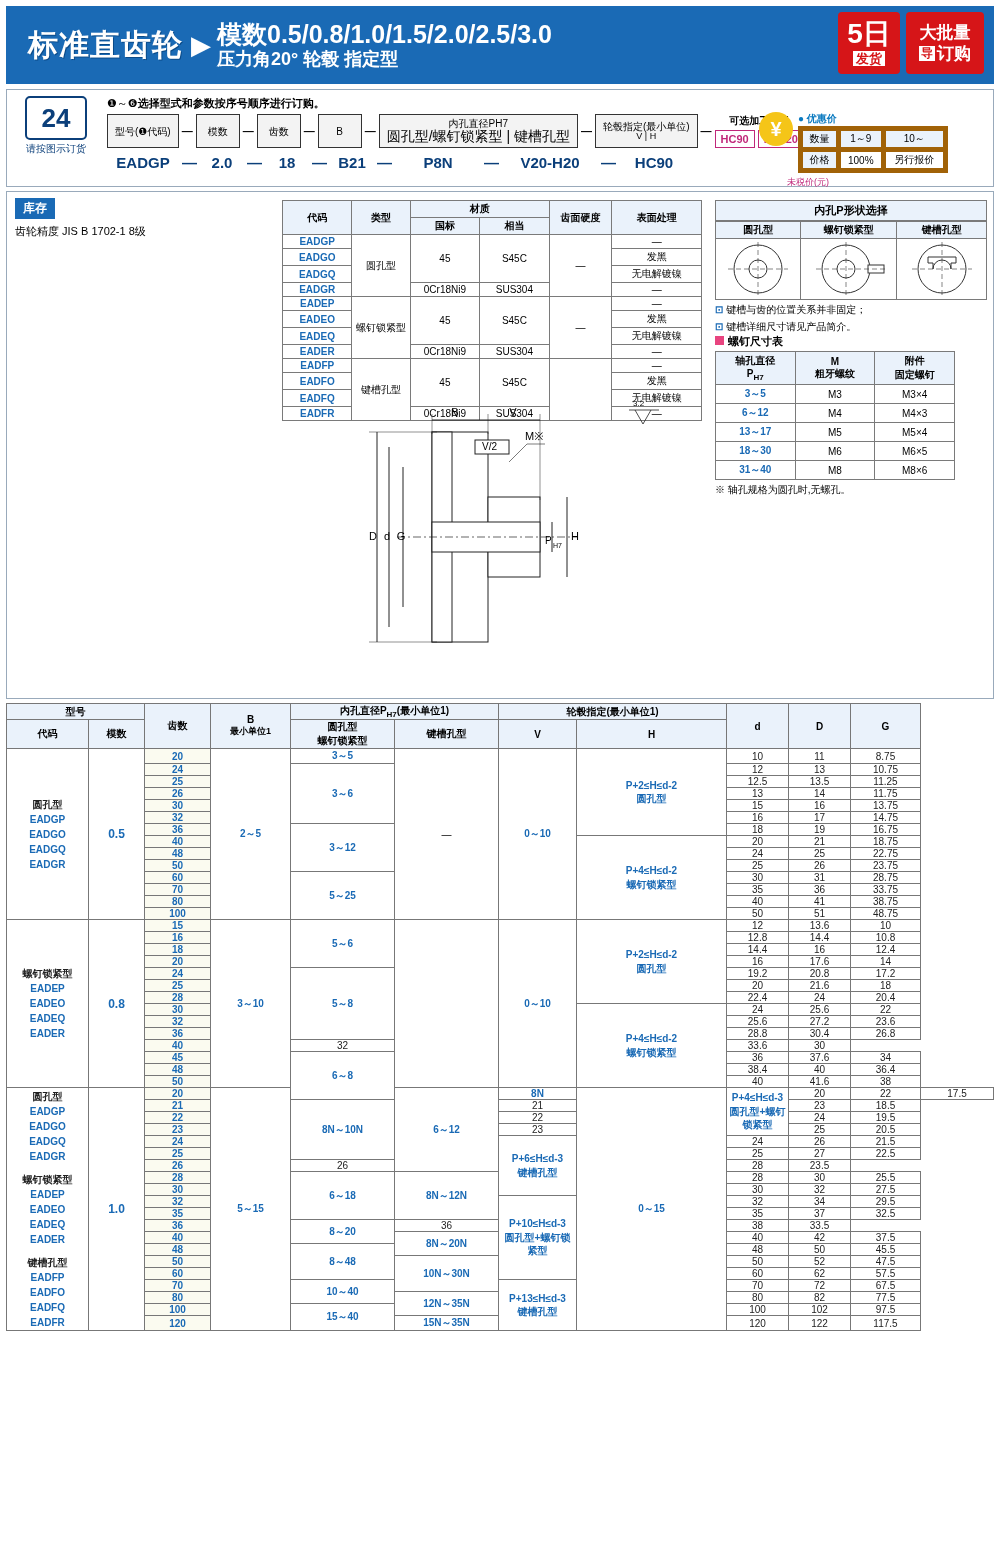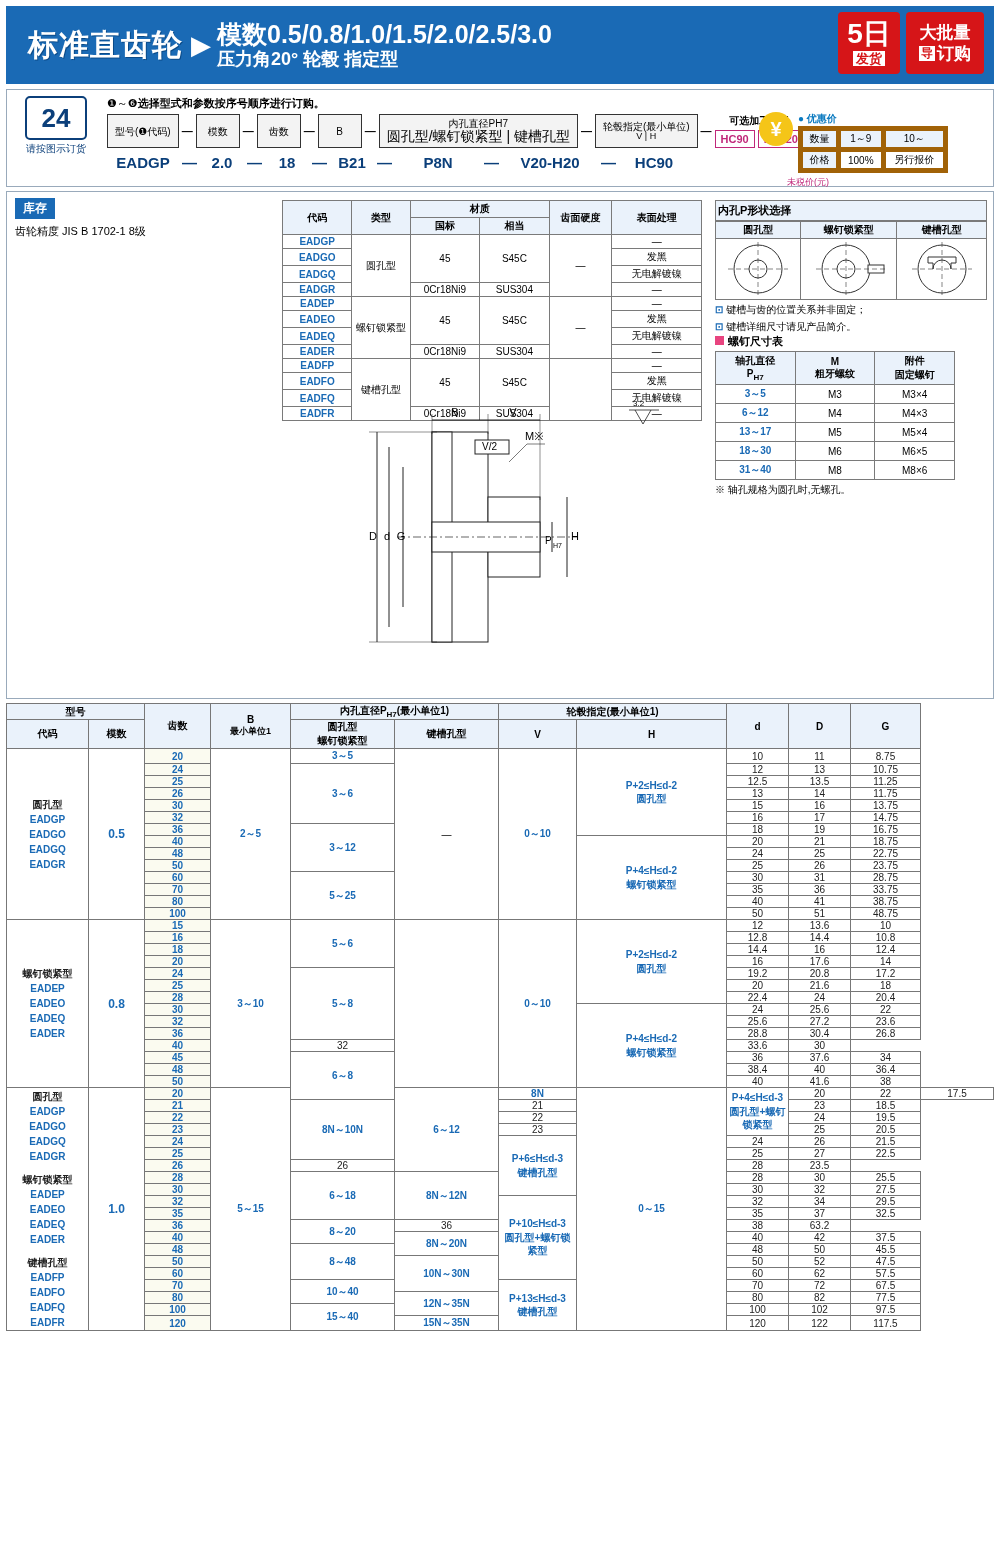--- a/index.html
+++ b/index.html
@@ -110,21 +110,21 @@
 
   
   .mat-wrap { position:absolute; left: 275px; top: 8px; width: 420px; }
   table.mat { border-collapse: collapse; width: 420px; font-size: 10px; }
   table.mat th, table.mat td { border: 1px solid #7a7a7a; text-align:center; padding: 1px 2px; }
   table.mat th { background: #eaf2fb; font-weight: bold; }
   .code-cell { color:#1a6ab5; font-weight:bold; background:#fff; }
 
   
   .pshape { position:absolute; right: 6px; top: 8px; width: 272px; }
-  .pshape-title { background:#eaf2fb; border:1px solid #7a7a7a; font-size:11px; font-weight:bold; padding:2px;}
+  .pshape-title { background:#eaf2fb; border:1px solid #7a7a7a; text-align:center; font-size:11px; font-weight:bold; padding:2px;}
   table.ps { border-collapse: collapse; width: 272px; font-size: 10px; }
   table.ps th, table.ps td { border: 1px solid #7a7a7a; text-align:center; padding: 1px; }
   table.ps th { background:#eaf2fb; font-weight: bold; }
   .bore-svg { display:block; margin: 0 auto; }
   .note-line { font-size: 10px; margin-top: 3px; }
   .note-sq { color:#1a6ab5; font-weight:bold; }
   .screw-head { background:#e8447f; width:9px; height:9px; display:inline-block; margin-right:4px;}
   .screw-title { font-size:11px; font-weight:bold; }
   table.screw { border-collapse: collapse; width: 240px; font-size: 10px; margin-top:2px; }
   table.screw th, table.screw td { border:1px solid #7a7a7a; text-align:center; padding:2px; }
@@ -854,21 +854,21 @@
       <td class="tooth">35</td>
       <td class="num">35</td>
       <td class="num">37</td>
       <td class="num">32.5</td>
     </tr>
     <tr>
       <td class="tooth">36</td>
       <td class="bore" rowspan="2">8～20</td>
       <td class="num">36</td>
       <td class="num">38</td>
-      <td class="num">63.2</td>
+      <td class="num">33.5</td>
     </tr>
     <tr>
       <td class="tooth">40</td>
       <td class="bore" rowspan="2">8N～20N</td>
       <td class="num">40</td>
       <td class="num">42</td>
       <td class="num">37.5</td>
     </tr>
     <tr>
       <td class="tooth">48</td>

